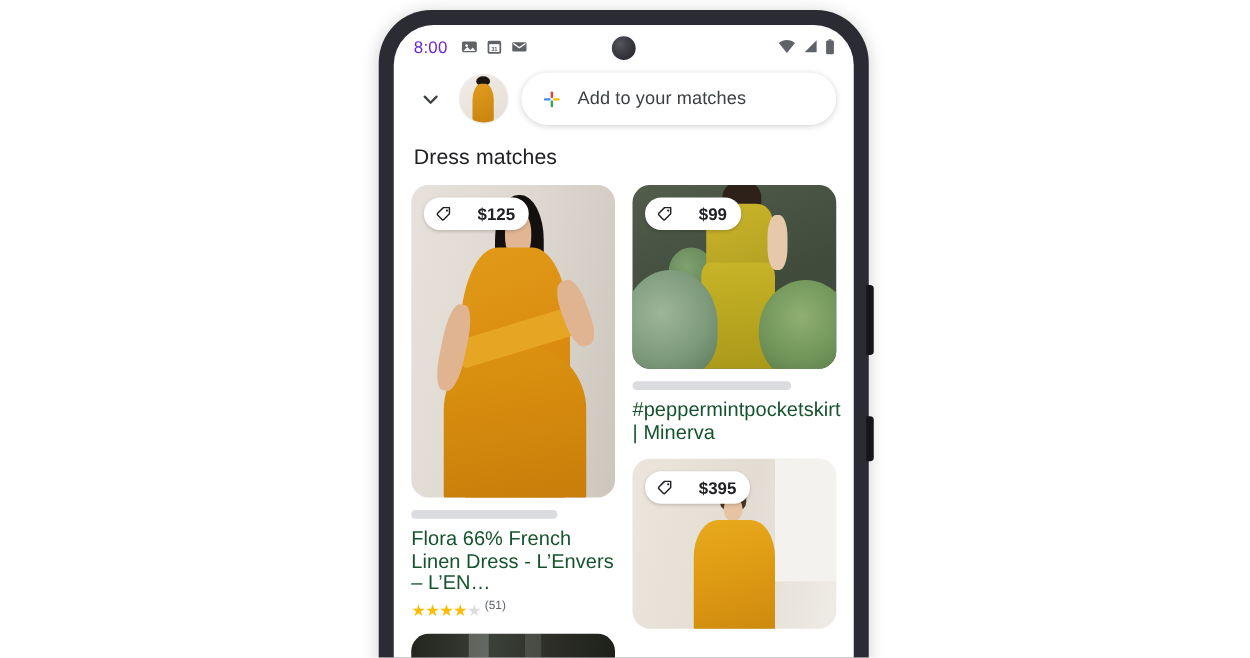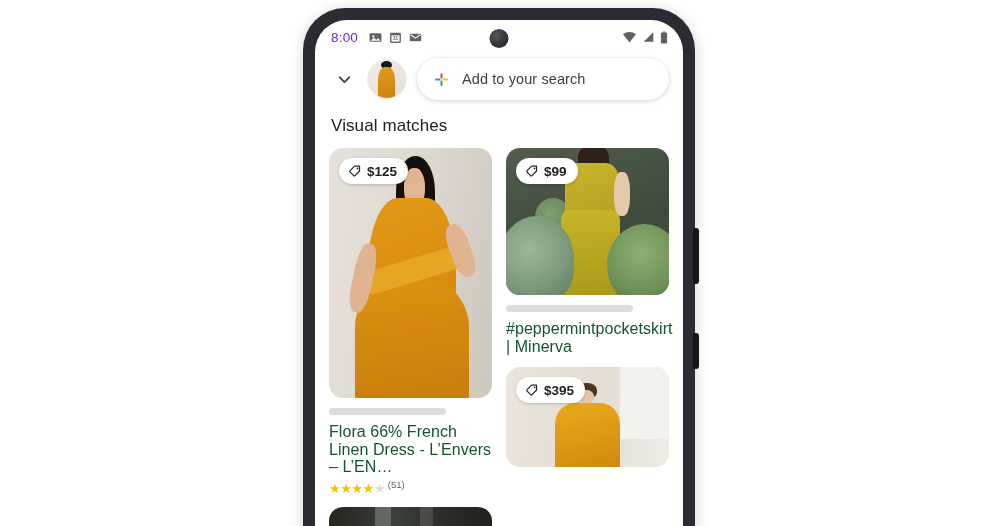--- a/index.html
+++ b/index.html
@@ -112,21 +112,21 @@
     width: 100%;
     border-radius: 14px;
     overflow: hidden;
     background: #e9e6e2;
   }
   .price-badge {
     position: absolute; left: 10px; top: 10px;
     height: 26px;
     background: #ffffff;
     border-radius: 13px;
-    display: flex; align-items: center; gap: 5px;
+    display: flex; align-items: center; gap: 20px;
     padding: 0 11px 0 9px;
     font-size: 13.5px; font-weight: bold; color: #202124;
     box-shadow: 0 1px 3px rgba(0,0,0,.2);
   }
   .title-skeleton {
     height: 7px; border-radius: 4px;
     background: #dadce0;
     margin: 10px 0 8px 0;
   }
   .card-title {
@@ -205,21 +205,21 @@
     position: absolute; left: 34%; top: 42%; width: 36%; height: 62%;
     background: linear-gradient(175deg,#c8b428 0%,#a89718 100%);
     border-radius: 12% 12% 4% 4%;
   }
   #photo-peppermint-skirt .arm2 {
     position: absolute; left: 66%; top: 16%; width: 10%; height: 30%;
     background: #e6c8ab; border-radius: 40%;
   }
 
   
-  #photo-yellow-midi { height: 100px; background: linear-gradient(100deg,#ece5dc 0%,#e2dcd3 55%,#efece6 100%); }
+  #photo-yellow-midi { height: 136px; background: linear-gradient(100deg,#ece5dc 0%,#e2dcd3 55%,#efece6 100%); }
   #photo-yellow-midi .wallblock {
     position: absolute; right: 0; top: 0; width: 30%; height: 72%;
     background: #f4f2ee;
   }
   #photo-yellow-midi .hair3 {
     position: absolute; left: 43%; top: 16%; width: 13%; height: 15%;
     background: #4a3524; border-radius: 46% 46% 36% 36%;
   }
   #photo-yellow-midi .face3 {
     position: absolute; left: 45%; top: 23%; width: 9%; height: 14%;
@@ -310,27 +310,27 @@
           </div>
         </div>
 
         <div id="add-search-pill">
           <svg width="17" height="17" viewBox="0 0 24 24">
             <rect x="10.6" y="3" width="2.8" height="7.6" rx="1.2" fill="#ea4335"></rect>
             <rect x="13.4" y="10.6" width="7.6" height="2.8" rx="1.2" fill="#fbbc04"></rect>
             <rect x="10.6" y="13.4" width="2.8" height="7.6" rx="1.2" fill="#34a853"></rect>
             <rect x="3" y="10.6" width="7.6" height="2.8" rx="1.2" fill="#4285f4"></rect>
           </svg>
-          <span id="add-search-label">Add to your search</span>
+          <span id="add-search-label">Add to your matches</span>
         </div>
       </div>
 
       <div id="results-panel">
 
-        <div id="section-title">Visual matches</div>
+        <div id="section-title">Dress matches</div>
 
         <div id="masonry">
 
           <div class="masonry-column">
 
             <div class="result-card">
               <div class="card-image" id="photo-flora-dress">
                 <div class="scene">
                   <div class="hair"></div>
                     <div class="face"></div>

